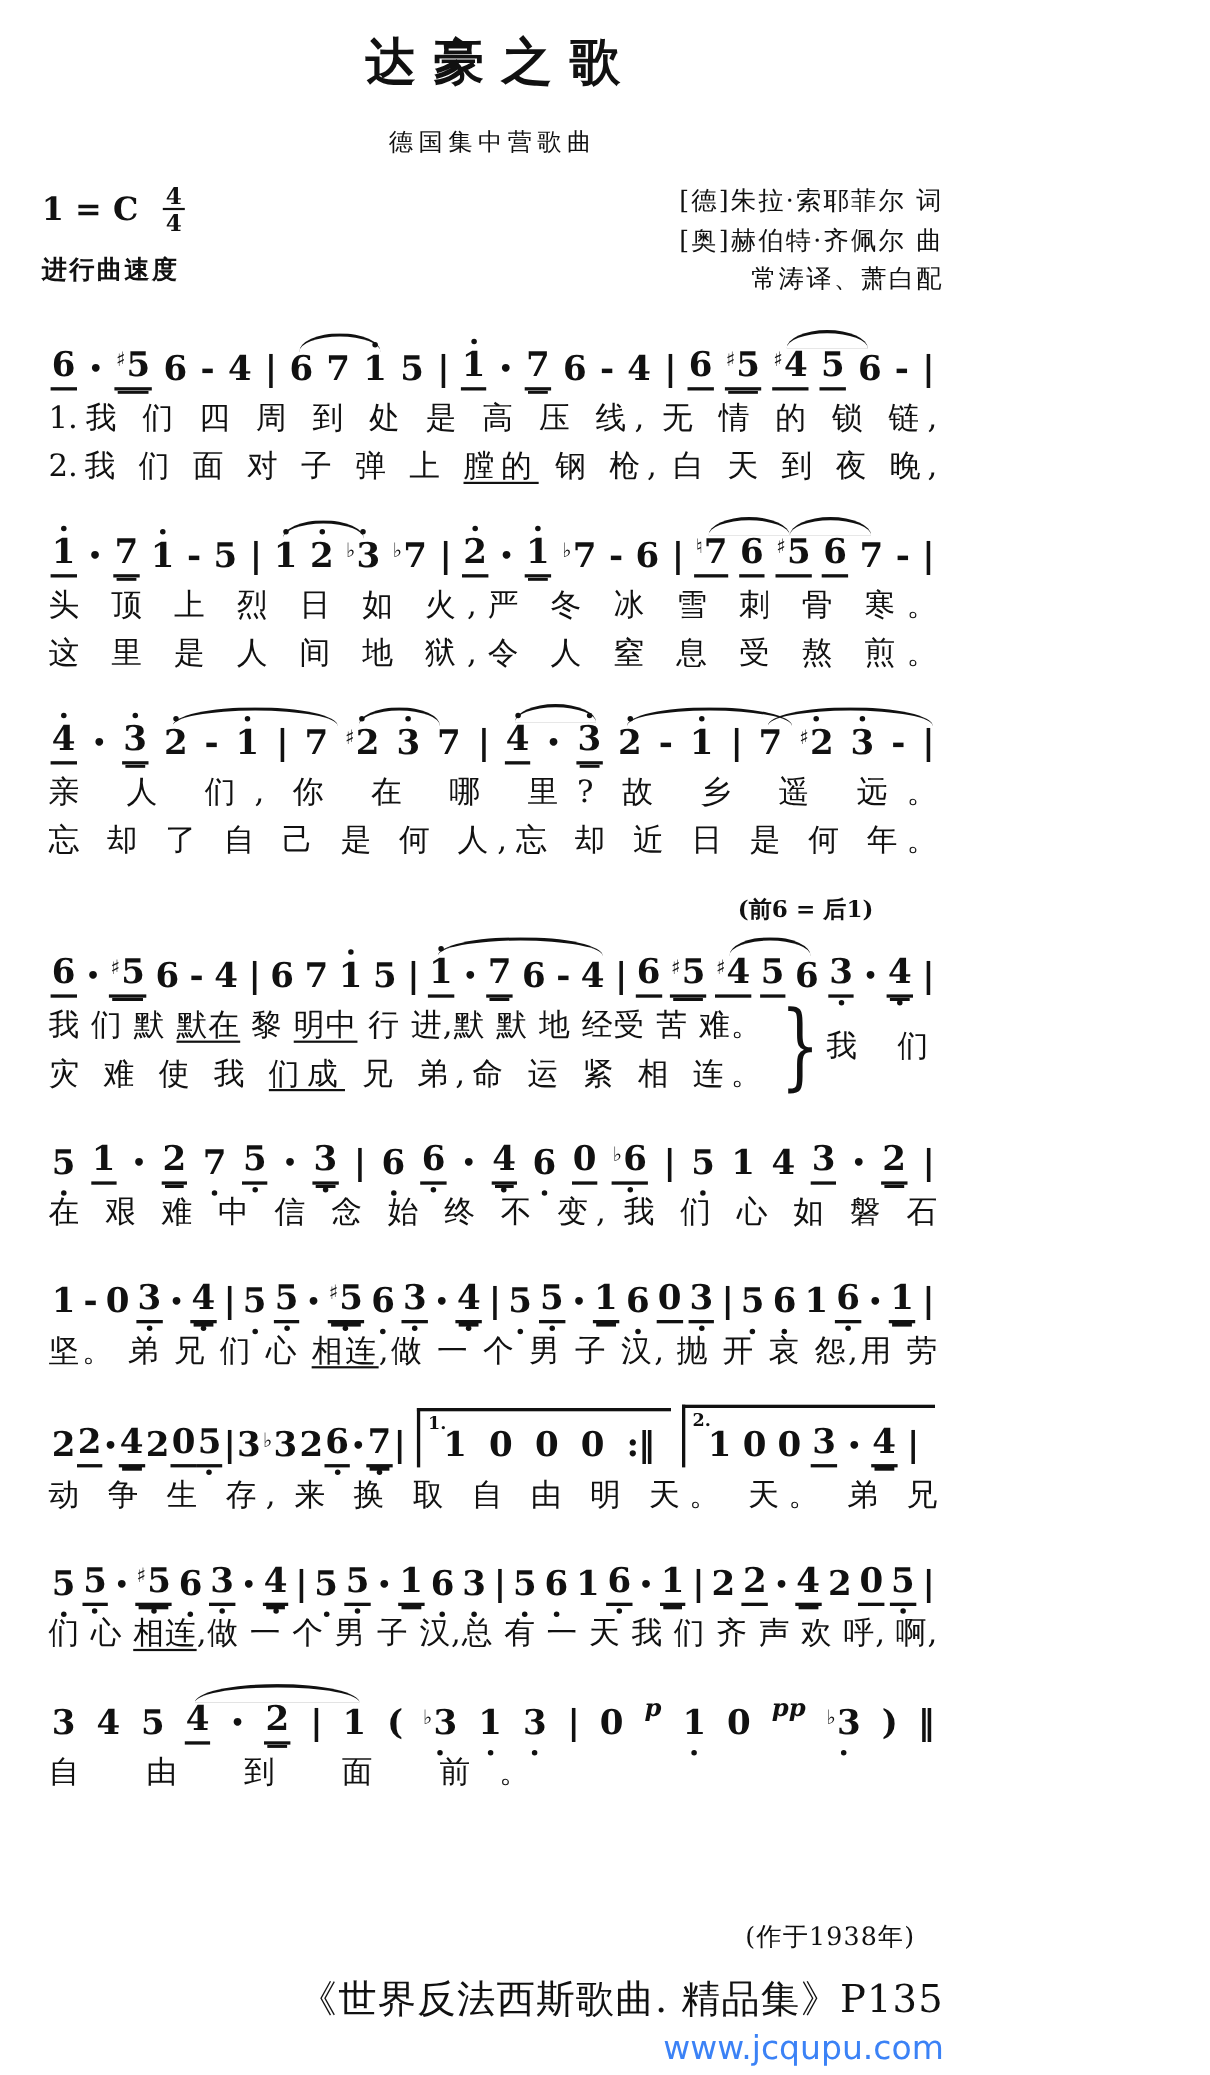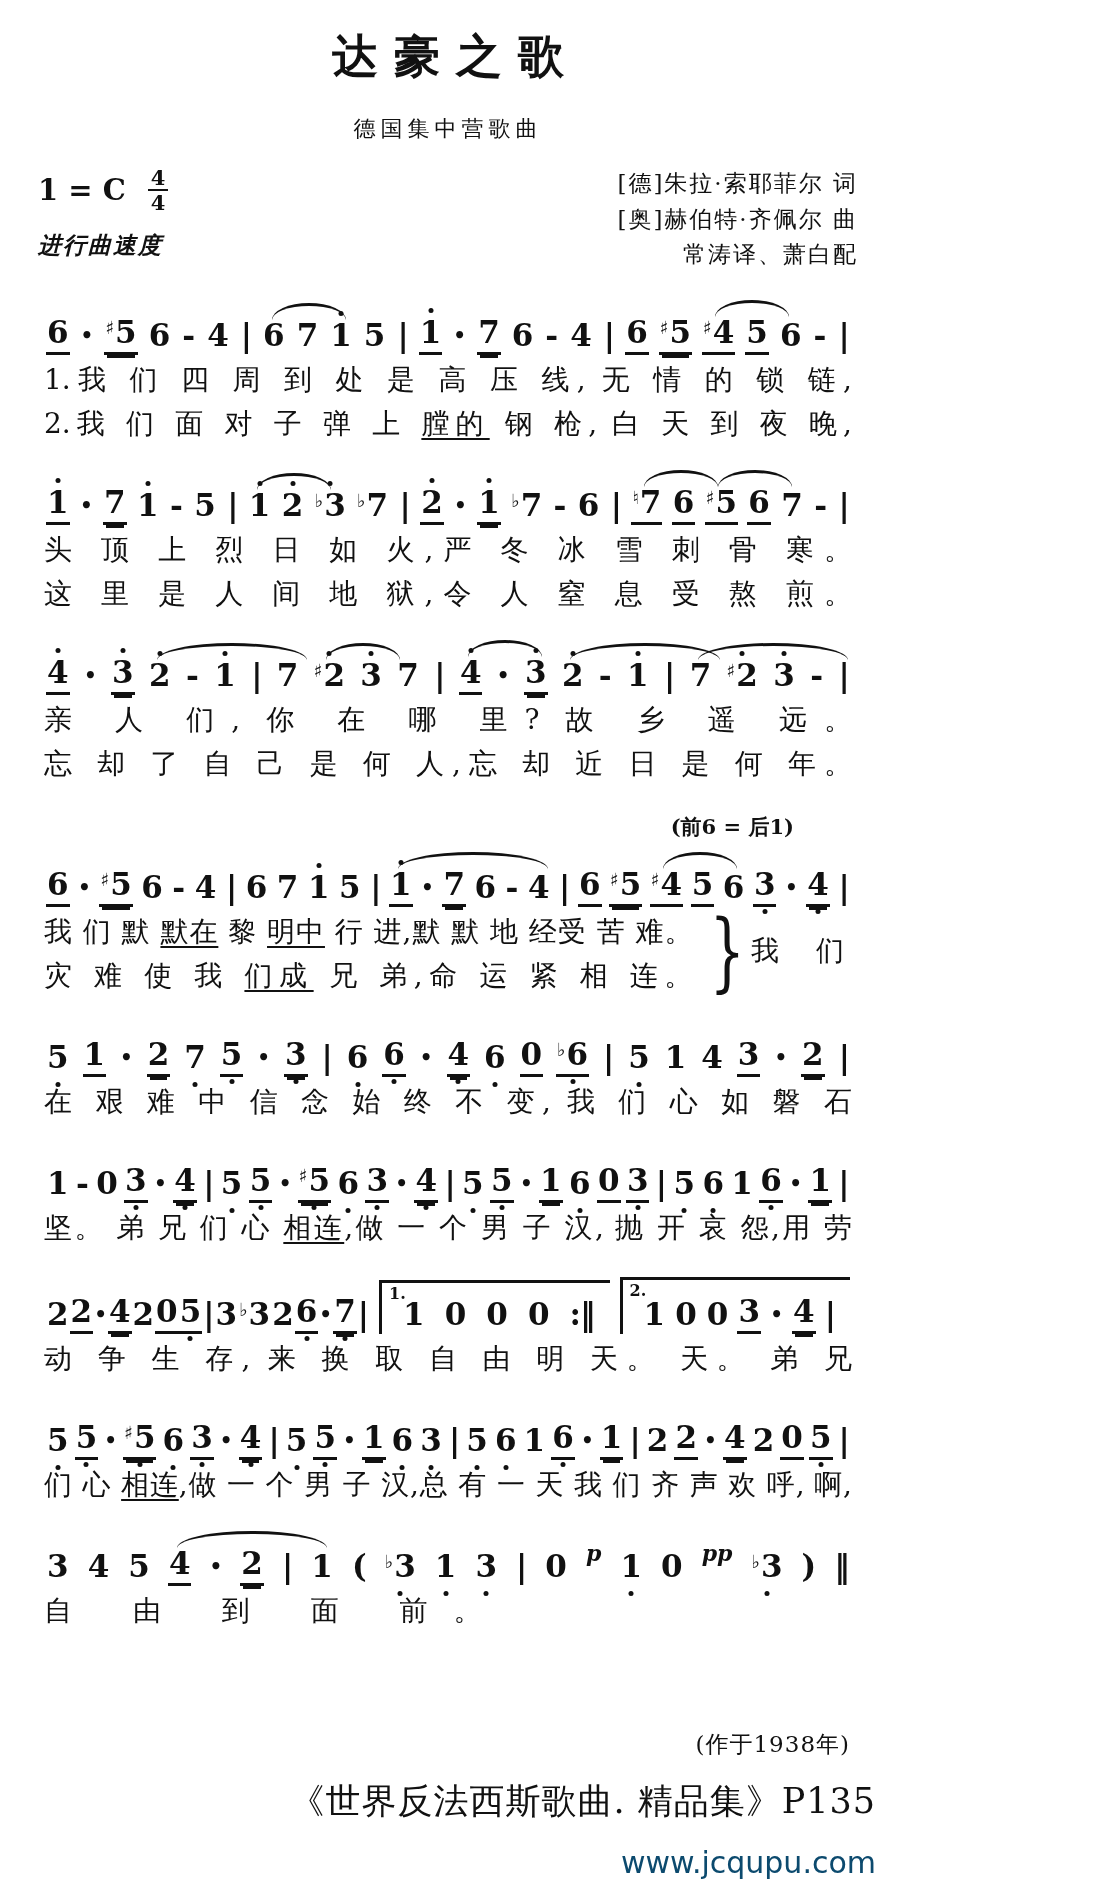--- a/index.html
+++ b/index.html
@@ -12,21 +12,21 @@
     margin:10px 0 0;text-align:center;font-size:46px;font-weight:bold;
     letter-spacing:16px;text-indent:16px;
   }
   .subtitle{
     margin-top:26px;text-align:center;font-size:22px;font-weight:normal;letter-spacing:5px;
   }
   .meta{display:flex;justify-content:space-between;align-items:flex-start;margin-top:22px;}
   .keyrow{font-size:29px;font-weight:bold;display:flex;align-items:center;gap:12px;}
   .frac{display:inline-flex;flex-direction:column;align-items:center;margin-left:10px;font-size:21px;line-height:1.1;}
   .frac b:first-child{border-bottom:2px solid #111;padding:0 3px;}
-  .tempo{margin-top:16px;font-size:23px;font-weight:bold;letter-spacing:2px;font-style:italic;}
+  .tempo{margin-top:16px;font-size:23px;font-weight:bold;letter-spacing:2px;}
   .credits{text-align:right;font-size:23px;line-height:1.55;letter-spacing:2px;}
   
   #score{margin-top:4px;}
   .system{margin-top:30px;}
   .annotation{text-align:right;padding-right:64px;font-size:21px;font-weight:bold;line-height:1.35;}
   .notes{display:flex;justify-content:space-between;align-items:flex-end;padding:0 8px;margin-top:14px;min-height:52px;}
   .tok{
     position:relative;font-weight:bold;font-size:31px;line-height:1;
     padding:0 1px 4px;white-space:nowrap;
   }
@@ -55,24 +55,24 @@
     text-align:justify;text-align-last:justify;
     font-family:"DejaVu Serif", serif;
   }
   .lyric.left{text-align:left;text-align-last:left;letter-spacing:26px;}
   .lyric u{text-underline-offset:5px;text-decoration-thickness:2px;}
   .lyr-row{display:flex;align-items:center;}
   .lyr-col{flex:1;min-width:0;}
   .brace{font-size:86px;line-height:.85;font-weight:400;transform:scaleX(.65);margin:0 -4px 0 2px;}
   .join-text{font-size:28px;white-space:nowrap;letter-spacing:14px;}
   
-  .footer{position:absolute;left:38px;right:20px;bottom:6px;}
+  .footer{position:absolute;left:38px;right:38px;bottom:6px;}
   .composed{text-align:right;padding-right:26px;font-size:23px;letter-spacing:1px;}
   .source{text-align:right;font-size:35px;margin-top:18px;letter-spacing:1px;}
-  .website{text-align:right;font-size:30px;margin-top:20px;color:#0c4a6e;
+  .website{text-align:right;font-size:30px;margin-top:4px;color:#3b82f6;
     font-family:"DejaVu Sans", sans-serif;}
 </style>
 </head>
 <body>
 
 <div class="page">
 
   <h1 class="title">达豪之歌</h1>
   <div class="subtitle">德国集中营歌曲</div>
 

